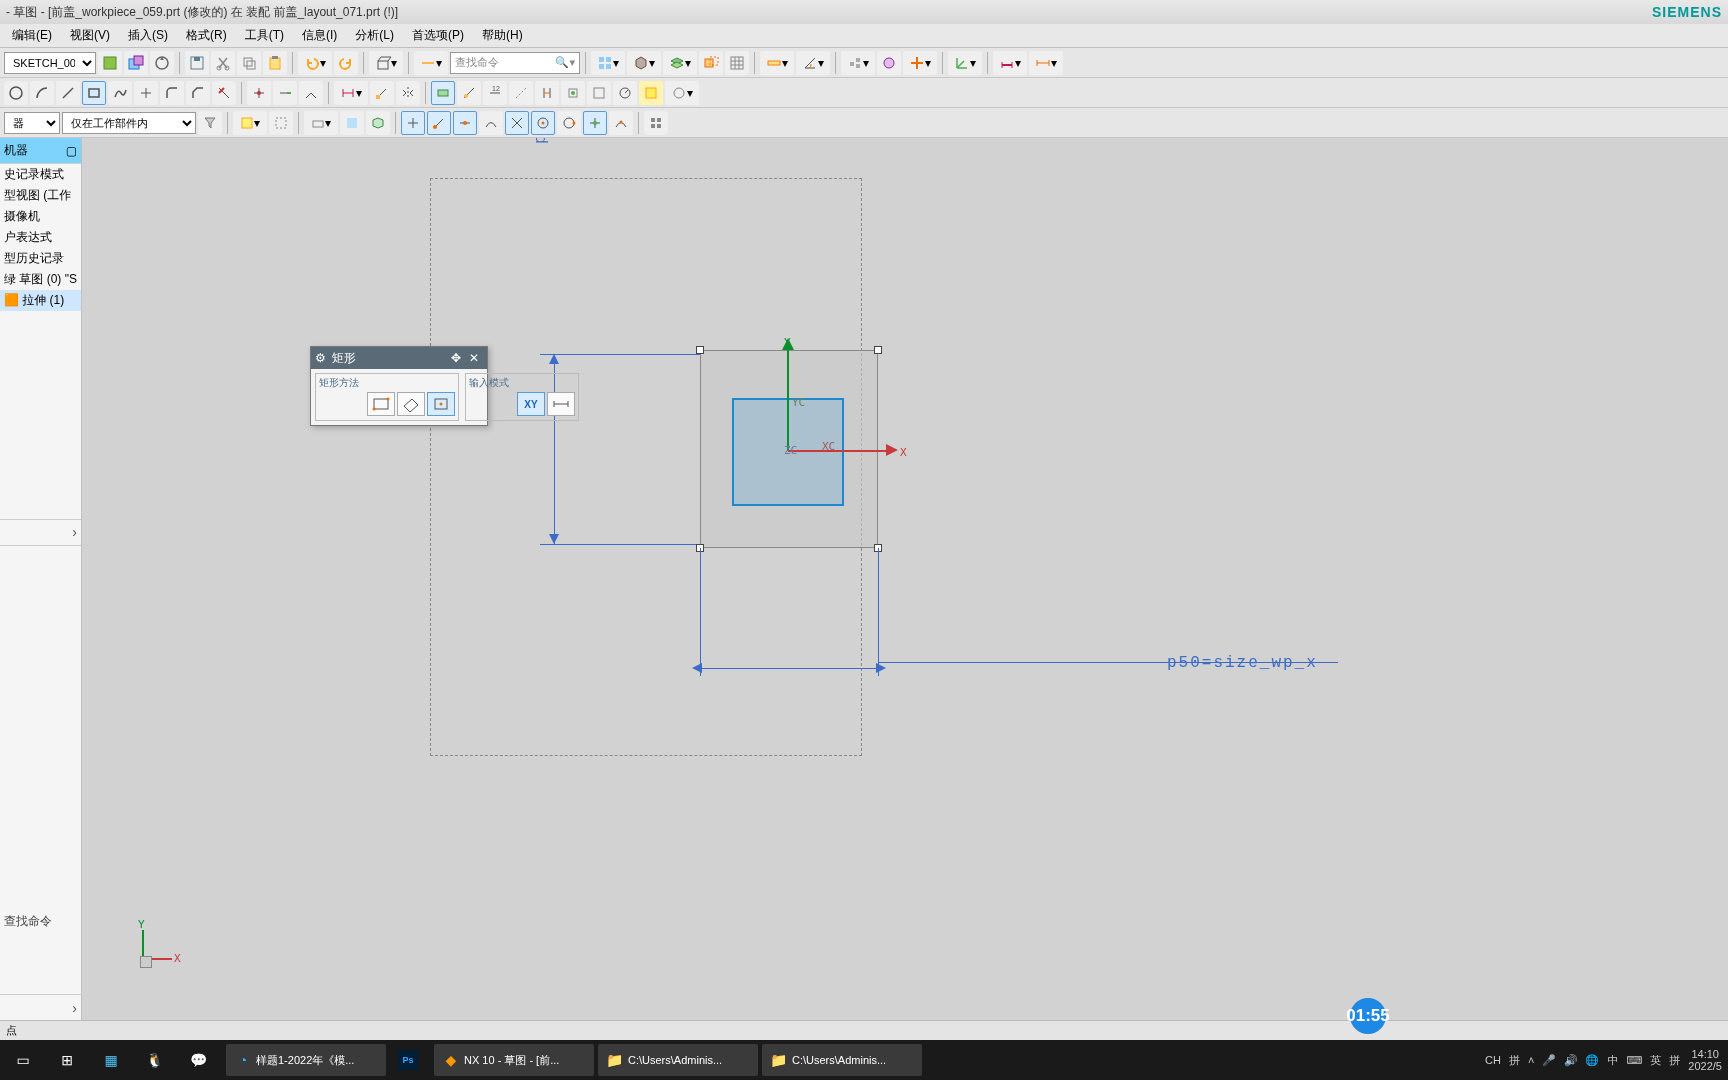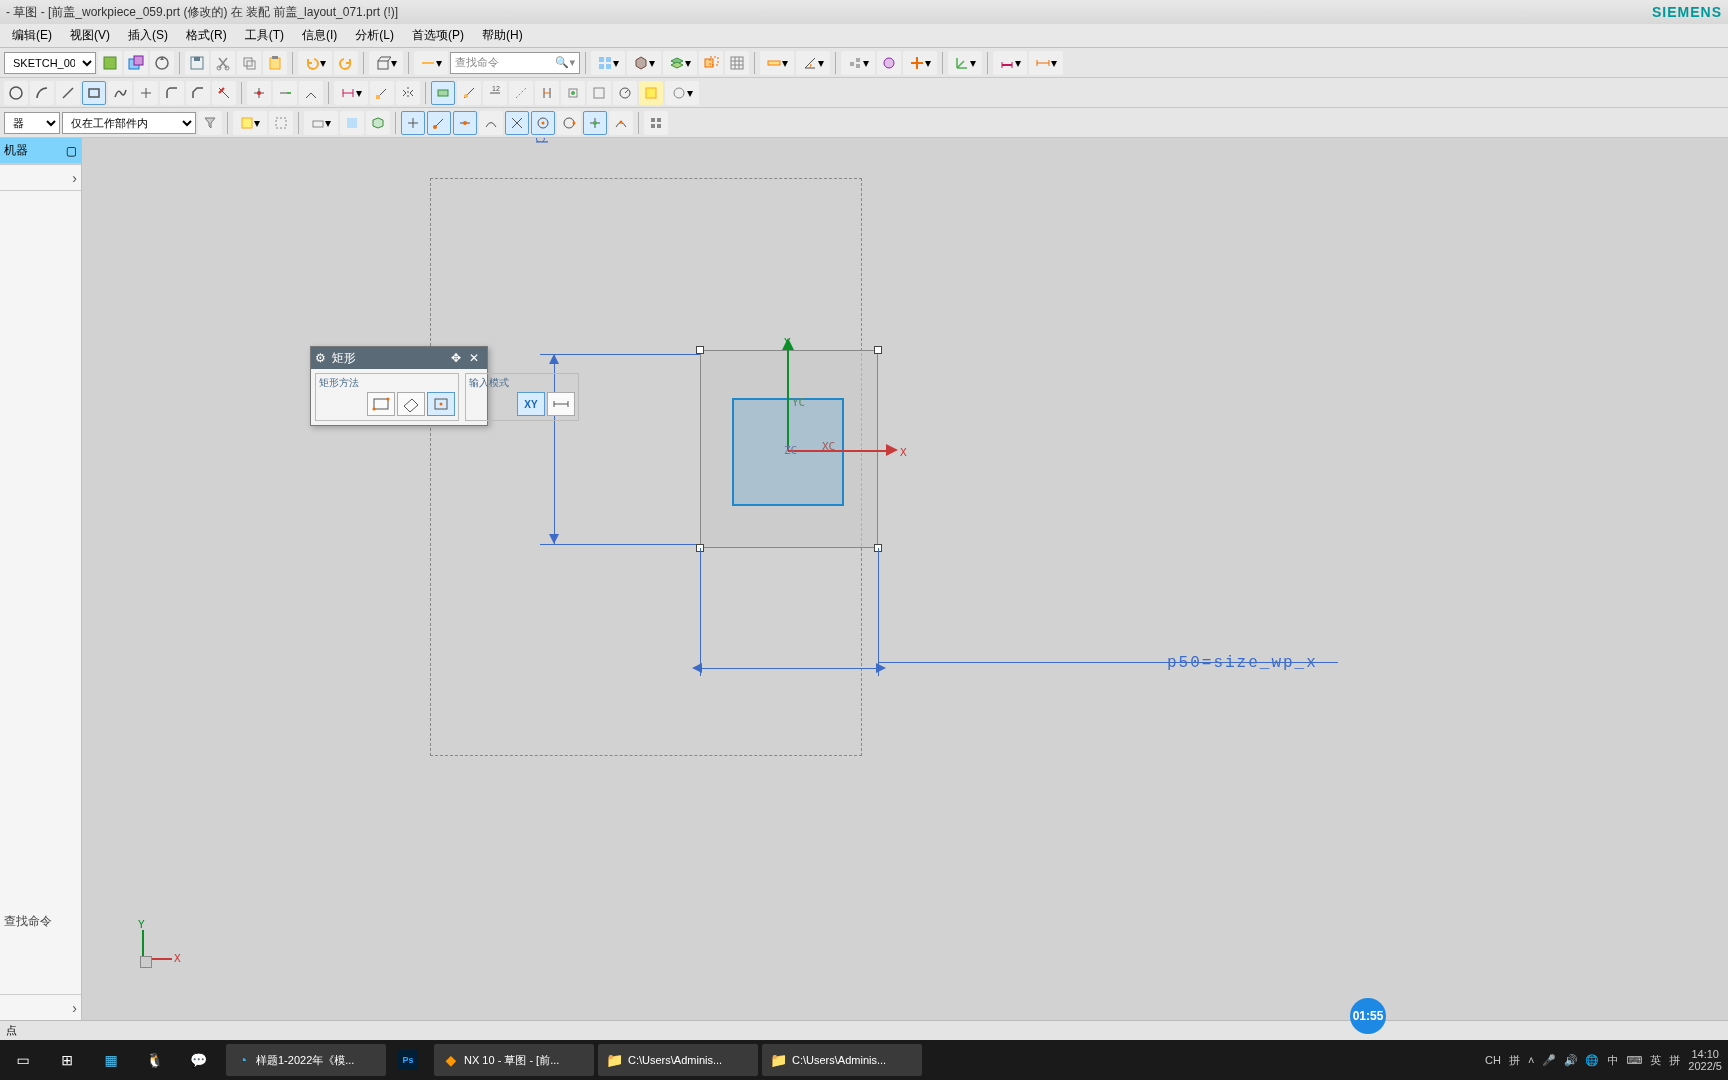--- a/index.html
+++ b/index.html
@@ -72,21 +72,21 @@
 
 
 .status-bar { height:20px; background:#e4e4e4; border-top:1px solid #bbb; font-size:11px; padding:0 6px; display:flex; align-items:center;}
 
 
 .taskbar{position:absolute;left:0;right:0;bottom:0;height:40px;background:#1a1a1a;display:flex;align-items:center;padding:0 6px;gap:4px;}
 .task-btn{height:32px;min-width:40px;padding:0 8px;color:#fff;font-size:11px;display:flex;align-items:center;gap:4px;cursor:pointer;border-radius:2px;}
 .task-btn.active{background:#3a3a3a;}
 .task-icon{width:18px;height:18px;display:inline-flex;align-items:center;justify-content:center;font-size:14px;}
 .taskbar .right-tray{margin-left:auto;display:flex;align-items:center;gap:8px;color:#ccc;font-size:11px;}
-.time-badge{position:absolute;right:342px;bottom:46px;width:36px;height:36px;border-radius:50%;background:#1e88e5;color:#fff;display:flex;align-items:center;justify-content:center;font-size:12px;font-weight:bold;}
+.time-badge{position:absolute;right:342px;bottom:46px;width:36px;height:36px;border-radius:50%;background:#1e88e5;color:#fff;display:flex;align-items:center;justify-content:center;font-size:17px;font-weight:bold;}
 
 
 svg { display:block; }
 </style>
 </head>
 <body>
 
 <div class="title-bar">
   <span>- 草图 - [前盖_workpiece_059.prt  (修改的)   在 装配 前盖_layout_071.prt   (!)]</span>
   <span class="siemens">SIEMENS</span>
@@ -466,20 +466,29 @@
       </svg>
     </span>
 </div>
 
 <div class="main-area">
 
   <div class="left-panel">
     <div class="panel-header">
       <span>机器</span>
       <span>▢</span>
+    </div>
+    <div class="tree-items">
+      <div class="tree-item">史记录模式</div>
+      <div class="tree-item">型视图 (工作</div>
+      <div class="tree-item">摄像机</div>
+      <div class="tree-item">户表达式</div>
+      <div class="tree-item">型历史记录</div>
+      <div class="tree-item">绿 草图 (0) "S</div>
+      <div class="tree-item sel">🟧 拉伸 (1)</div>
     </div>
     <div class="bottom-row">
         <span class="arrow-r">›</span>
       </div>
     <div style="height:10px;border-top:1px solid #ccc"></div>
     <div style="flex:1"></div>
     <div class="msg">查找命令</div>
     <div style="height:60px"></div>
     <div class="bottom-row">
         <span class="arrow-r">›</span>

